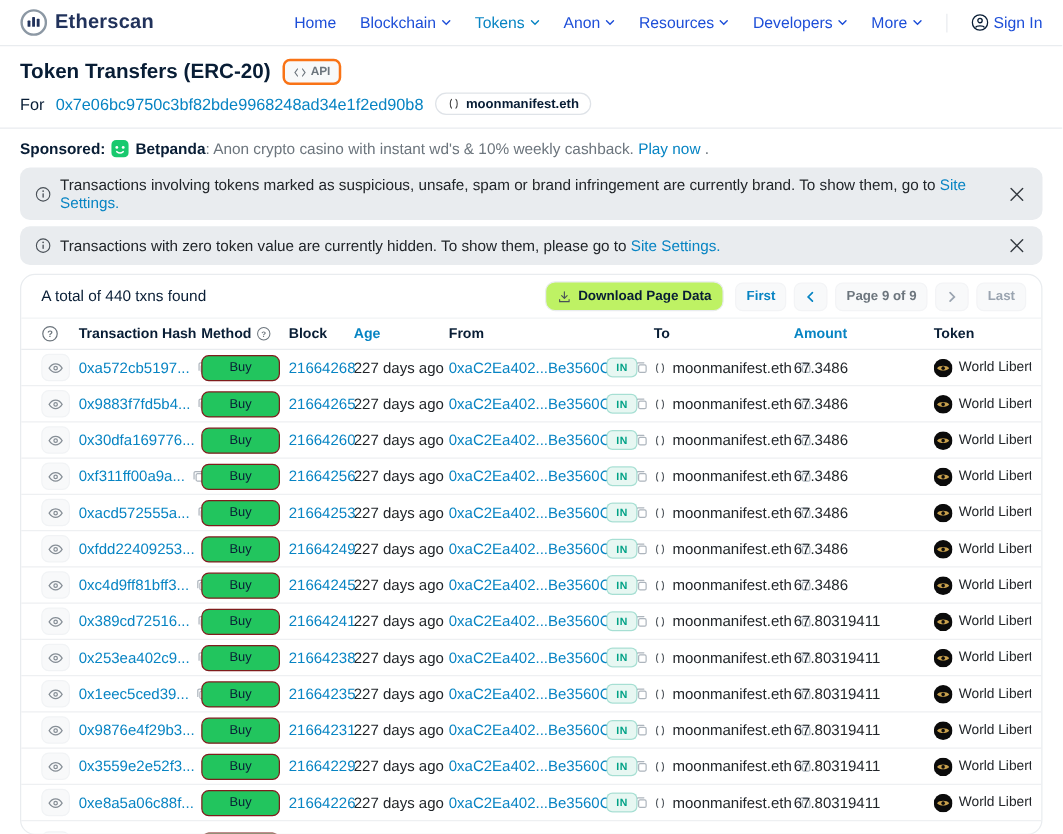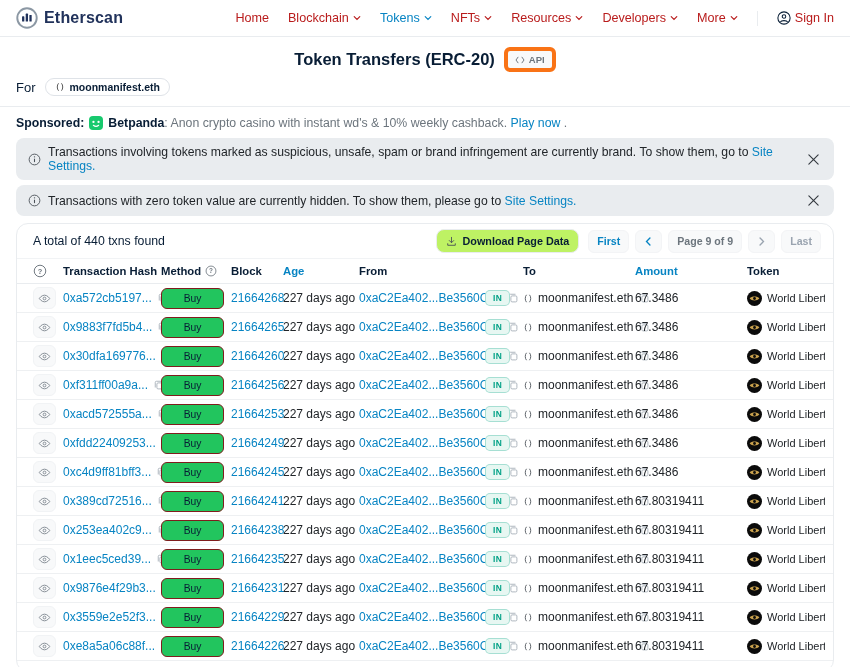--- a/index.html
+++ b/index.html
@@ -16,33 +16,33 @@
   .topbar {
     height: 37px;
     display: flex; justify-content: space-between; align-items: center;
     padding: 0 16px;
     border-bottom: 1px solid #e9ecef;
     background: #fff;
   }
   .brand { display: flex; align-items: center; gap: 6px; cursor: pointer; }
   .brand-name { font-size: 16px; font-weight: 700; color: #21325b; letter-spacing: .2px; }
   .mainnav { display: flex; align-items: center; gap: 19px; font-size: 12.6px; font-weight: 500; }
-  .mainnav a { color: #b91c1c; display: inline-flex; align-items: center; gap: 4px; }
+  .mainnav a { color: #1d4ed8; display: inline-flex; align-items: center; gap: 4px; }
   .mainnav a.active { color: #0784c3; }
   .nav-divider { width: 1px; height: 15px; background: #e9ecef; }
   .signin { display: inline-flex; align-items: center; gap: 5px; }
 
   
   .page-head { padding: 10px 16px 10px; border-bottom: 1px solid #e9ecef; }
-  .title-row { display: flex; align-items: center; gap: 9px; justify-content: center; }
+  .title-row { display: flex; align-items: center; gap: 9px; }
   .page-title { font-size: 16.5px; font-weight: 700; color: #081d35; }
   .api-badge {
     display: inline-flex; align-items: center; gap: 4px;
     font-size: 9.5px; font-weight: 600; color: #6c757d;
-    background: #f8f9fa; border: 4px solid #f97316; border-radius: 6px;
+    background: #f8f9fa; border: 2px solid #f97316; border-radius: 6px;
     padding: 3px 7px; cursor: pointer;
   }
   .sub-row { margin-top: 6px; display: flex; align-items: center; gap: 9px; font-size: 13px; }
   .for-label { color: #081d35; }
   .address-link { color: #0784c3; }
   .ens-pill {
     display: inline-flex; align-items: center; gap: 5px;
     border: 1px solid #dfe3e8; border-radius: 14px;
     padding: 2px 9px; font-size: 10.5px; font-weight: 700; color: #081d35;
     cursor: pointer;
@@ -166,21 +166,21 @@
       </a>
     <a class="active">
         <span>Tokens</span>
       <span>
           <svg width="8" height="8" viewBox="0 0 10 10">
             <path d="M1.5 3.2l3.5 3.6 3.5-3.6" stroke="currentColor" stroke-width="1.4" fill="none" stroke-linecap="round"></path>
           </svg>
         </span>
       </a>
     <a>
-        <span>NFTs</span>
+        <span>Anon</span>
       <span>
           <svg width="8" height="8" viewBox="0 0 10 10">
             <path d="M1.5 3.2l3.5 3.6 3.5-3.6" stroke="currentColor" stroke-width="1.4" fill="none" stroke-linecap="round"></path>
           </svg>
         </span>
       </a>
     <a>
         <span>Resources</span>
       <span>
           <svg width="8" height="8" viewBox="0 0 10 10">
@@ -225,20 +225,21 @@
       <span>
         <svg width="10" height="8" viewBox="0 0 12 10">
             <path d="M3.5 1.5L1 5l2.5 3.5M8.5 1.5L11 5l-2.5 3.5" stroke="#6c757d" stroke-width="1.2" fill="none" stroke-linecap="round"></path>
           </svg>
       </span>
       <span>API</span>
     </span>
   </div>
   <div class="sub-row">
     <span class="for-label">For</span>
+    <a class="address-link">0x7e06bc9750c3bf82bde9968248ad34e1f2ed90b8</a>
     <span class="ens-pill">
       <span>
         <svg width="10" height="10" viewBox="0 0 16 16">
             <path d="M5.2 2.5C3 4.5 3 11.5 5.2 13.5M10.8 2.5c2.2 2 2.2 9 0 11" stroke="#444" stroke-width="1.4" fill="none" stroke-linecap="round"></path>
           </svg>
       </span>
       <span>moonmanifest.eth</span>
     </span>
   </div>
 </section>

